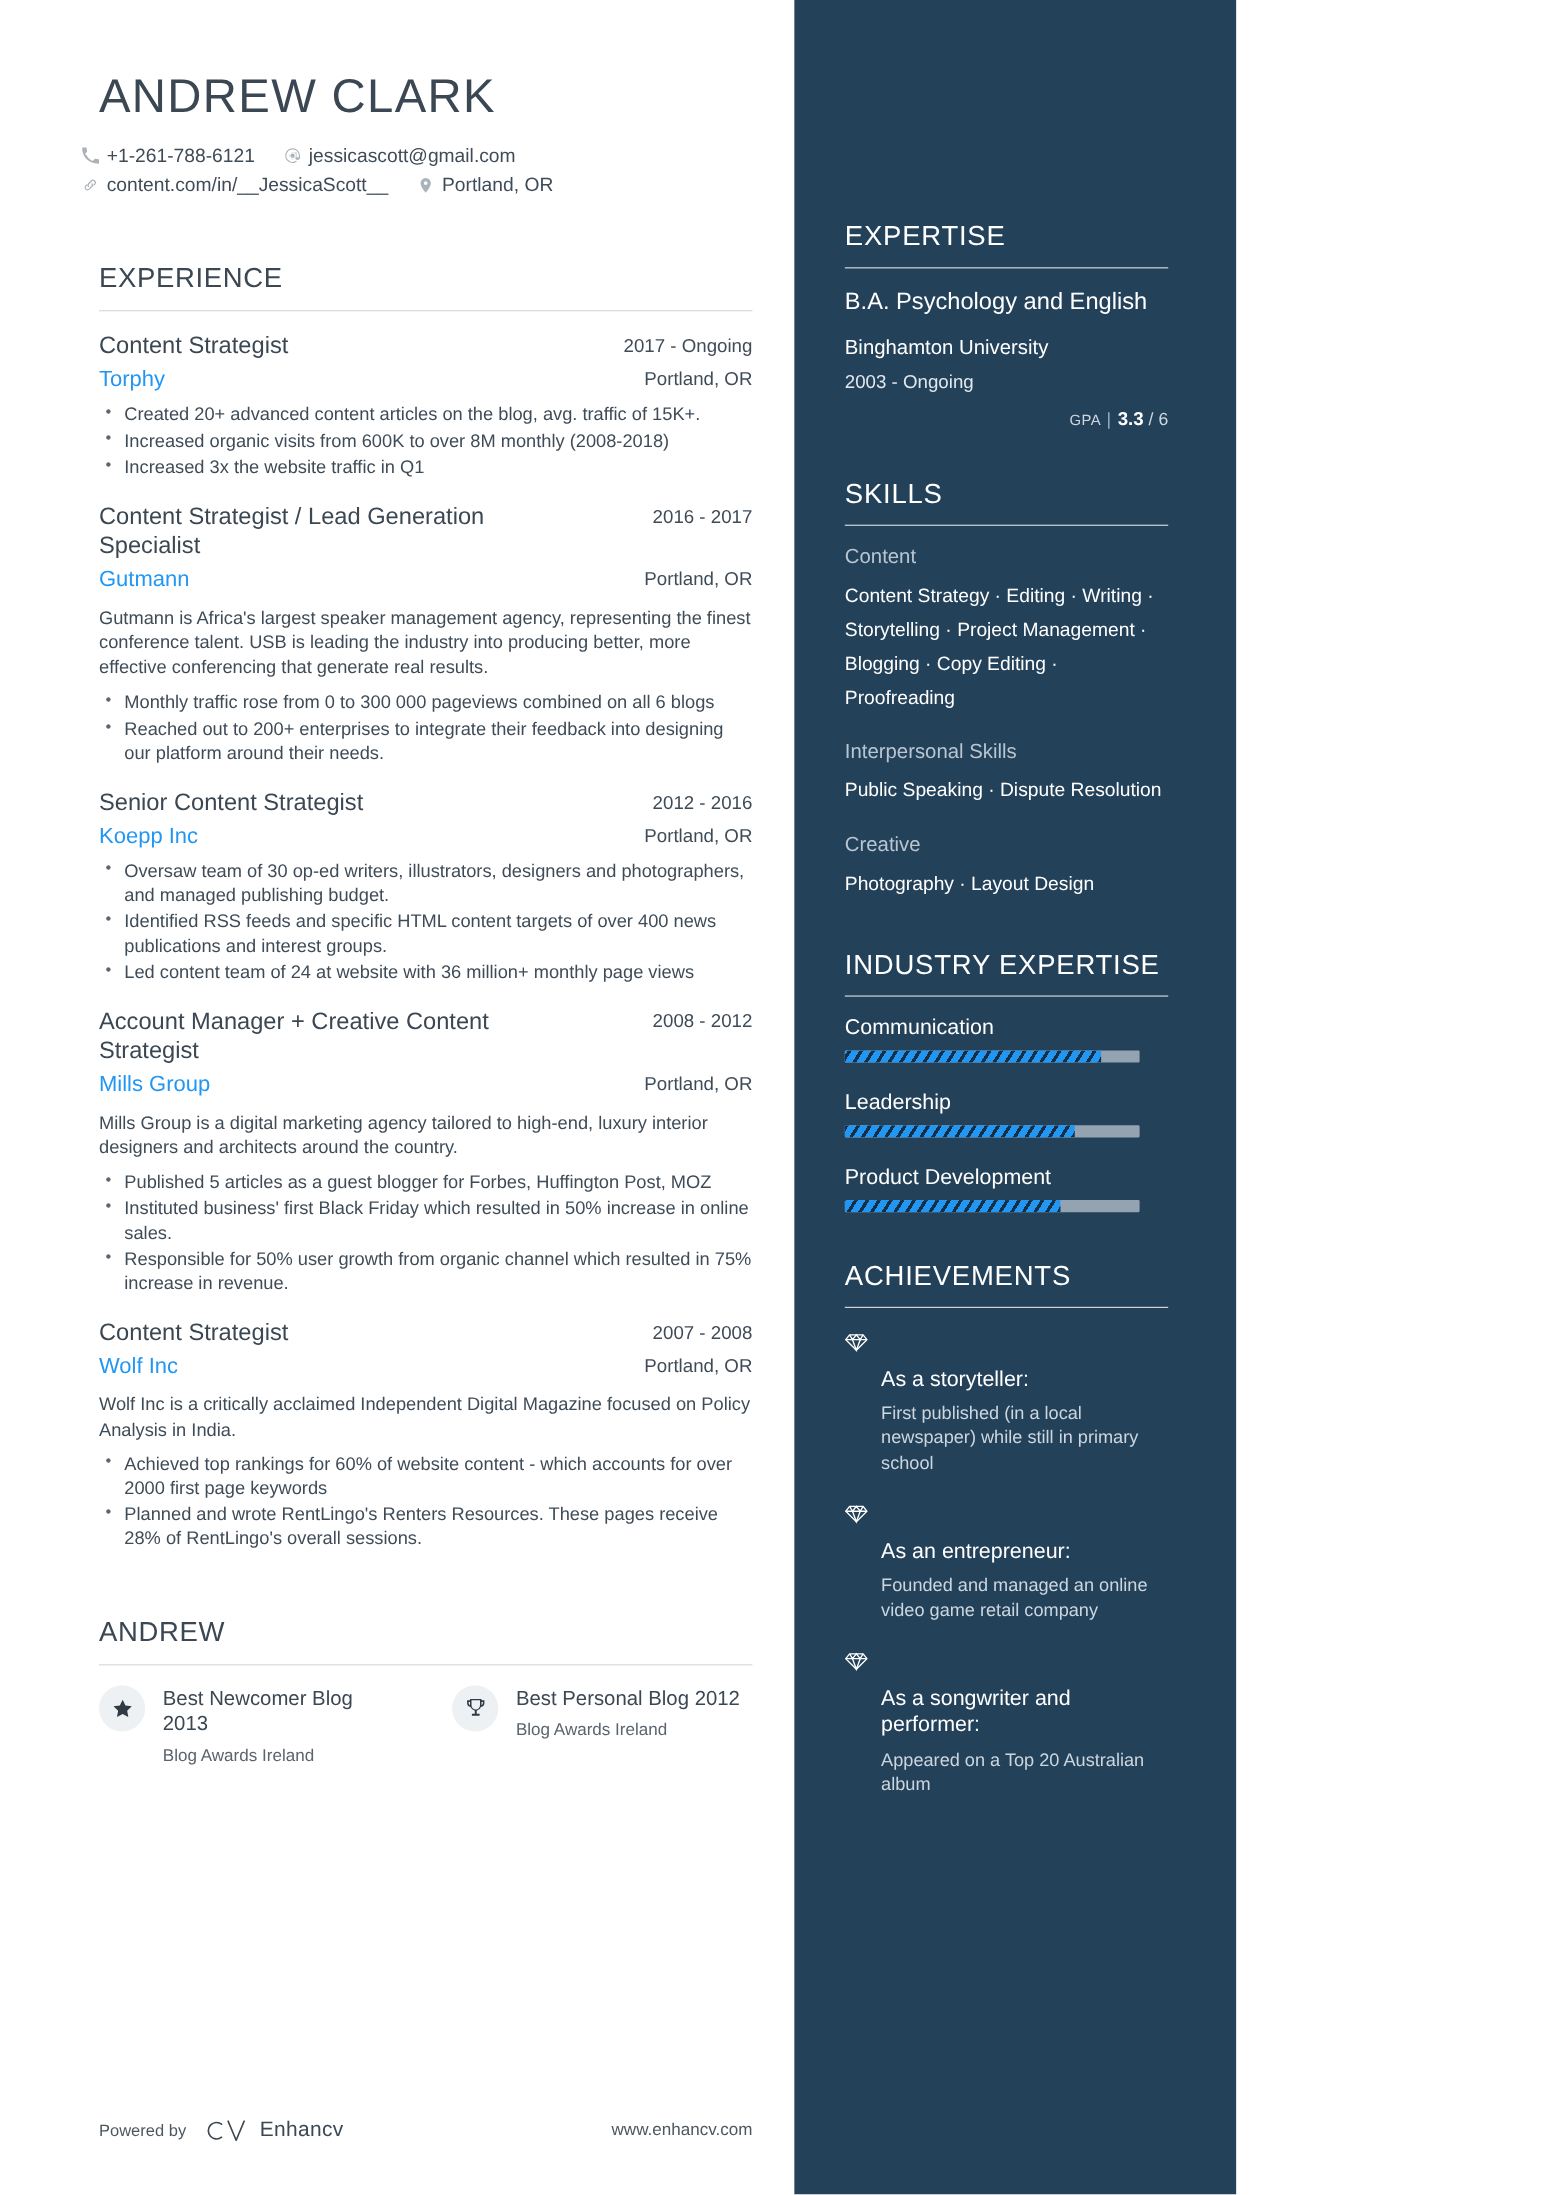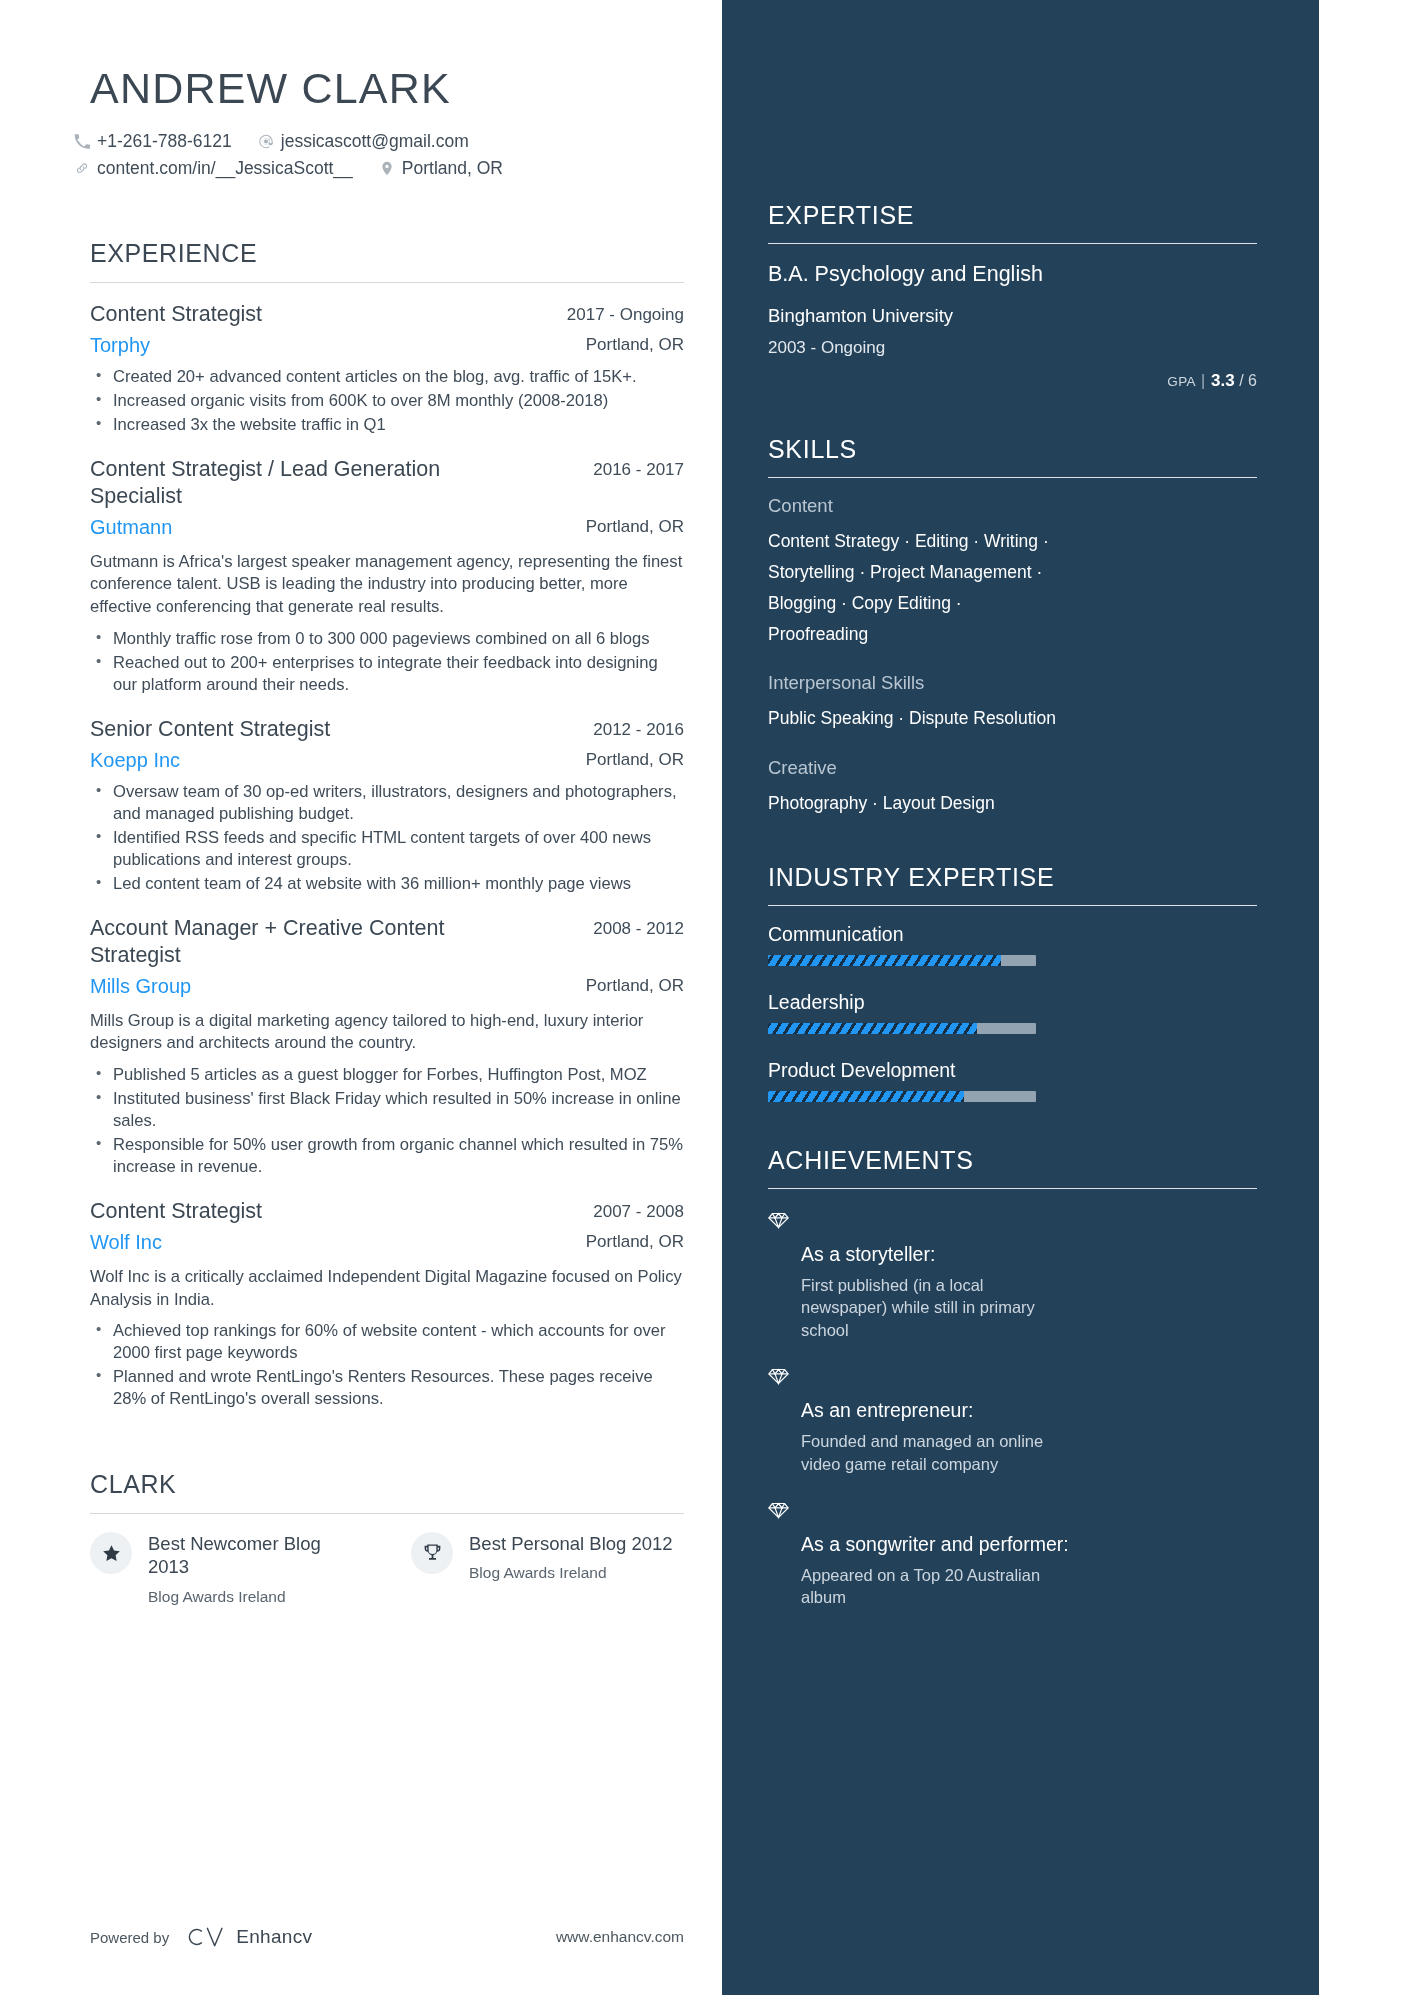--- a/index.html
+++ b/index.html
@@ -5,21 +5,21 @@
   * { box-sizing: border-box; margin: 0; padding: 0; }
   html, body {
     width: 1410px;
     height: 1995px;
     background: #ffffff;
     font-family: "Liberation Sans", sans-serif;
     -webkit-font-smoothing: antialiased;
   }
   .page {
     position: relative;
-    width: 1319px;
+    width: 1124px;
     height: 1995px;
     display: flex;
     overflow: hidden;
   }
 
   
   .left {
     width: 722px;
     height: 100%;
     background: #ffffff;
@@ -336,21 +336,21 @@
         </div>
         <div class="job-desc">Wolf Inc is a critically acclaimed Independent Digital Magazine focused on Policy Analysis in India.</div>
         <ul class="bullets">
           <li>Achieved top rankings for 60% of website content - which accounts for over 2000 first page keywords</li>
           <li>Planned and wrote RentLingo's Renters Resources. These pages receive 28% of RentLingo's overall sessions.</li>
         </ul>
       </div>
 
     </div>
 
-    <h2 class="sec-title">CLARK</h2>
+    <h2 class="sec-title">ANDREW</h2>
     <div class="sec-rule"></div>
 
     <div class="awards-grid">
       <div class="award">
         <div class="award-badge">
           <svg viewBox="0 0 24 24">
               <path d="M12 2.5l2.9 6 6.6.9-4.8 4.6 1.2 6.5L12 17.4 6.1 20.5l1.2-6.5L2.5 9.4l6.6-.9z"></path>
             </svg>
         </div>
         <div>

